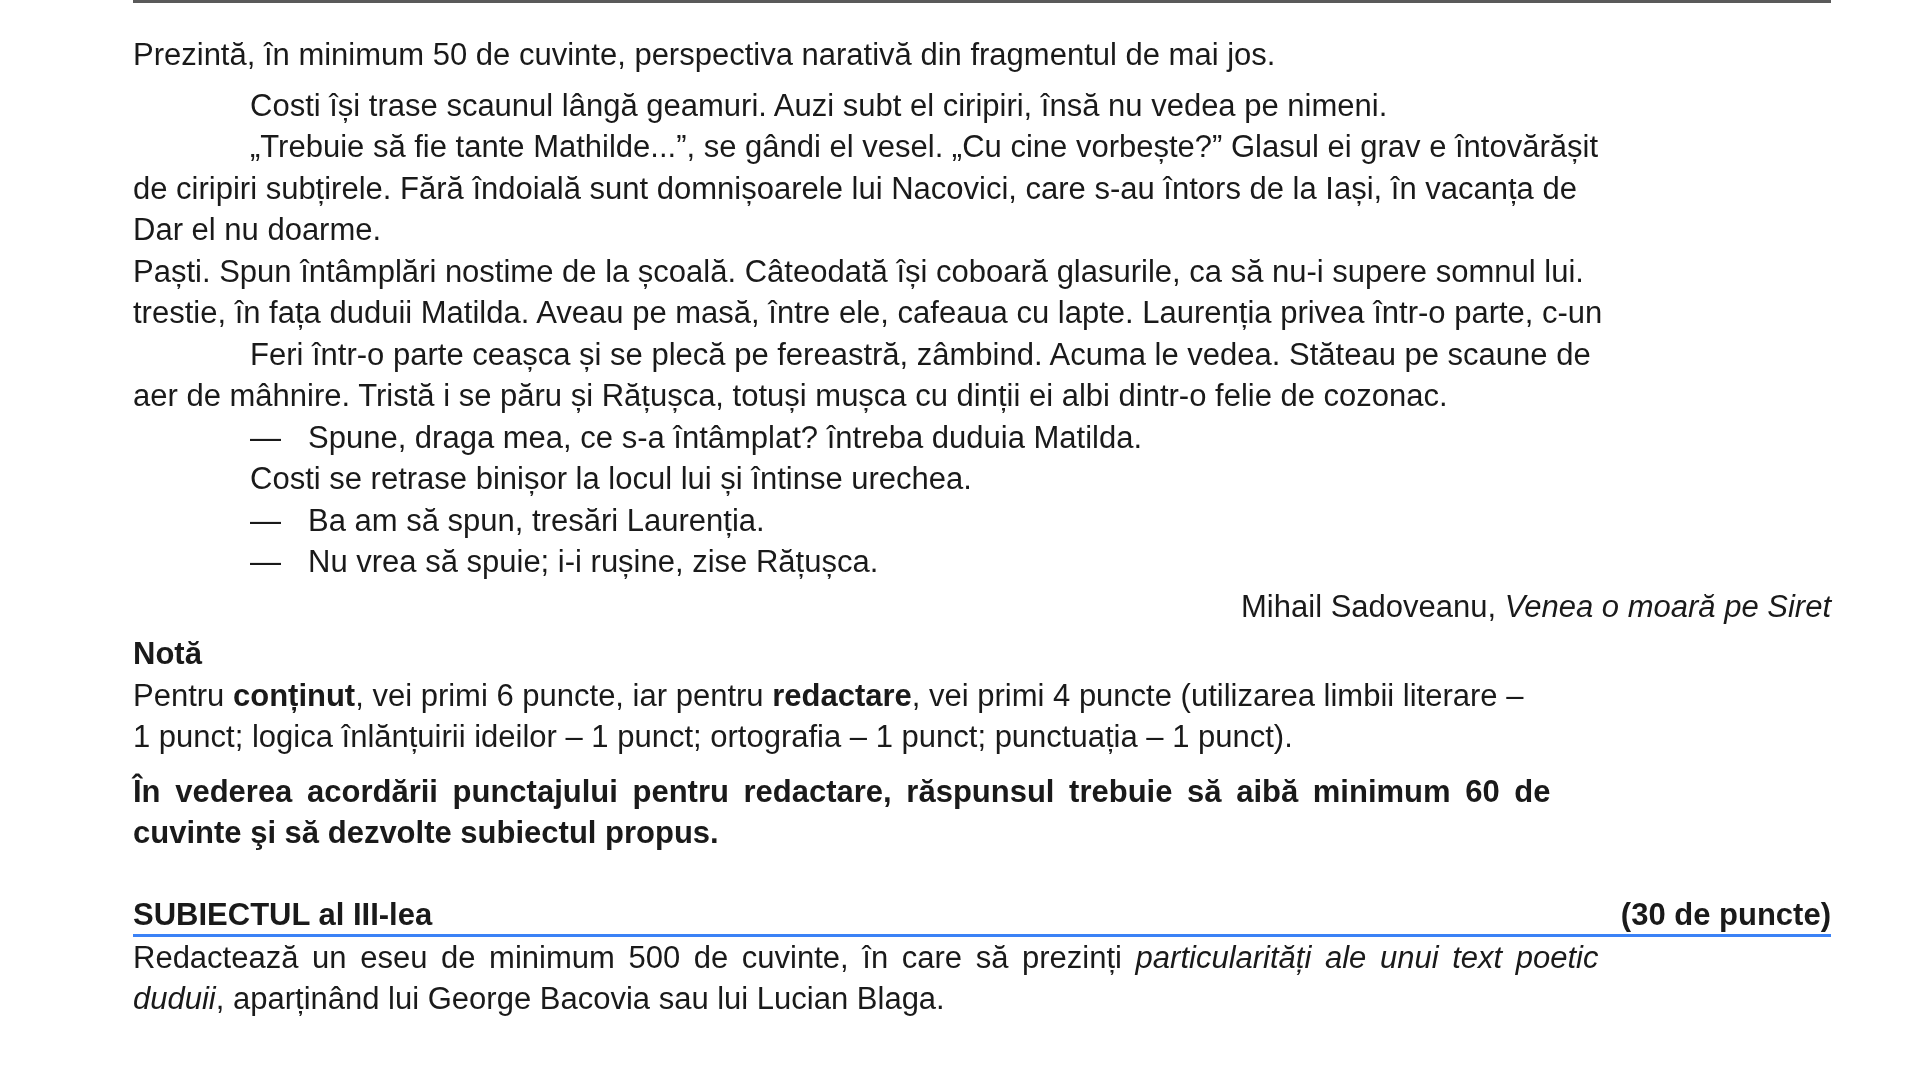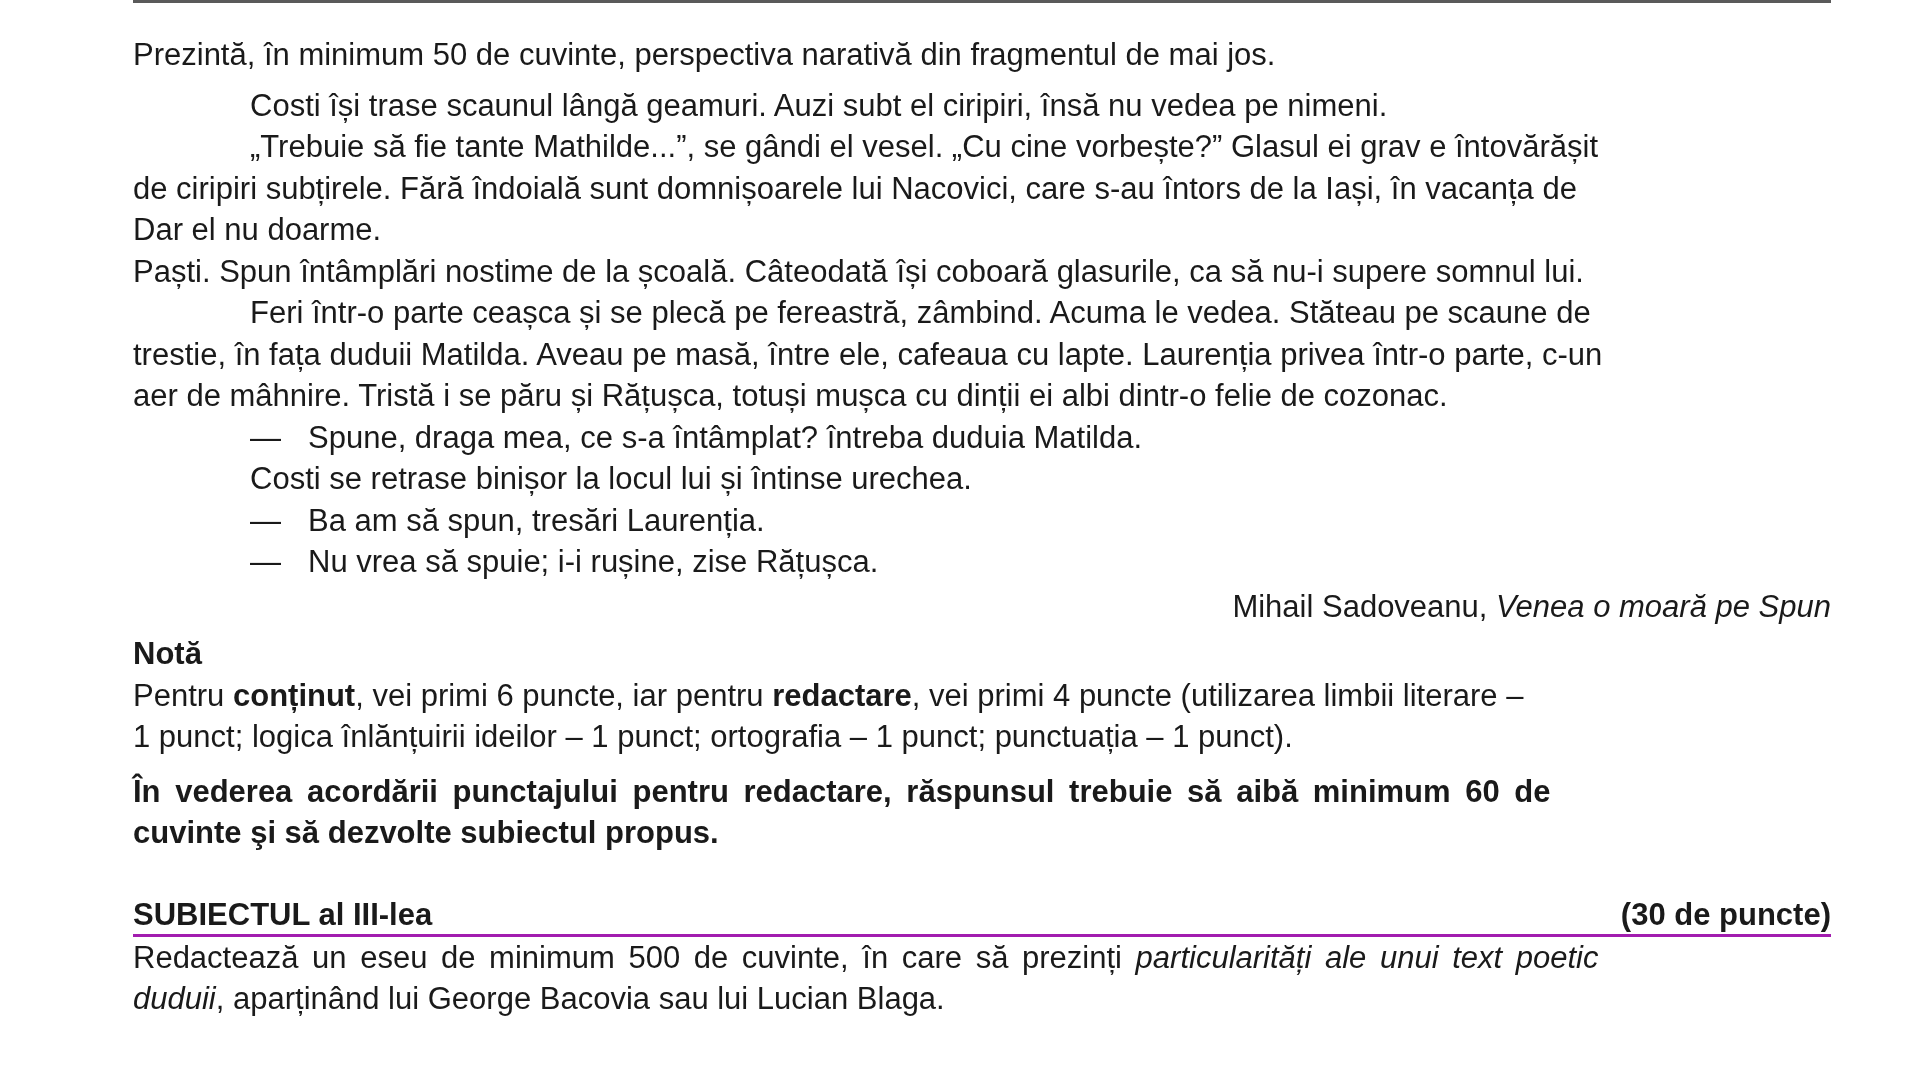--- a/index.html
+++ b/index.html
@@ -23,21 +23,21 @@
   .bold { font-weight: bold; }
   .ital { font-style: italic; }
   .p-intro { margin-top: 10px; }
   .p-frag { margin-top: 9px; }
   .source { margin-top: 3px; }
   .note-title { margin-top: 6px; font-weight: bold; }
   .note-body { }
   .note-emph { margin-top: 13px; font-weight: bold; word-spacing: 6px; }
   .section-head {
     margin-top: 42px; display: flex; justify-content: space-between;
-    font-weight: bold; border-bottom: 3px solid #a21caf; line-height: 38px;
+    font-weight: bold; border-bottom: 3px solid #3b82f6; line-height: 38px;
   }
   .essay { margin-top: 0; }
   .essay-reper { margin-top: 12px; }
 </style>
 </head>
 <body>
 
 <div class="top-rule"></div>
 
 <div class="page">
@@ -48,39 +48,39 @@
     <div class="line indent p-frag">Costi își trase scaunul lângă geamuri. Auzi subt el ciripiri, însă nu vedea pe nimeni.</div>
 
     <div>
       <div class="line indent">„Trebuie să fie tante Mathilde...”, se gândi el vesel. „Cu cine vorbește?” Glasul ei grav e întovărășit</div>
       <div class="line">de ciripiri subțirele. Fără îndoială sunt domnișoarele lui Nacovici, care s-au întors de la Iași, în vacanța de</div>
       <div class="line">Dar el nu doarme.</div>
       <div class="line">Paști. Spun întâmplări nostime de la școală. Câteodată își coboară glasurile, ca să nu-i supere somnul lui.</div>
     </div>
 
     <div>
+      <div class="line">trestie, în fața duduii Matilda. Aveau pe masă, între ele, cafeaua cu lapte. Laurenția privea într-o parte, c-un</div>
       <div class="line indent">Feri într-o parte ceașca și se plecă pe fereastră, zâmbind. Acuma le vedea. Stăteau pe scaune de</div>
-      <div class="line">trestie, în fața duduii Matilda. Aveau pe masă, între ele, cafeaua cu lapte. Laurenția privea într-o parte, c-un</div>
       <div class="line">aer de mâhnire. Tristă i se păru și Rățușca, totuși mușca cu dinții ei albi dintr-o felie de cozonac.</div>
     </div>
 
     <div class="line dialog">
       <span class="dash">—</span><span>Spune, draga mea, ce s-a întâmplat? întreba duduia Matilda.</span>
     </div>
     <div class="line indent">Costi se retrase binișor la locul lui și întinse urechea.</div>
     <div class="line dialog">
       <span class="dash">—</span><span>Ba am să spun, tresări Laurenția.</span>
     </div>
     <div class="line dialog">
       <span class="dash">—</span><span>Nu vrea să spuie; i-i rușine, zise Rățușca.</span>
     </div>
   </div>
 
   <div class="line right source">
-    <span>Mihail Sadoveanu, </span><span class="ital">Venea o moară pe Spun</span>
+    <span>Mihail Sadoveanu, </span><span class="ital">Venea o moară pe Siret</span>
   </div>
 
   <div class="line note-title">Notă</div>
   <div class="note-body">
     <div class="line">
       <span>Pentru </span><span class="bold">conținut</span><span>, vei primi 6 puncte, iar pentru </span><span class="bold">redactare</span><span>, vei primi 4 puncte (utilizarea limbii literare –</span>
     </div>
     <div class="line">1 punct; logica înlănțuirii ideilor – 1 punct; ortografia – 1 punct; punctuația – 1 punct).</div>
   </div>
 

